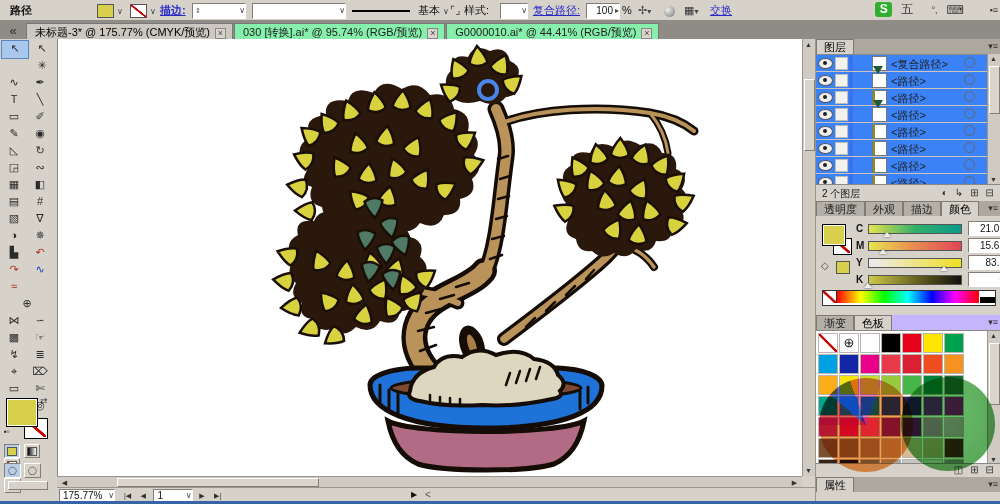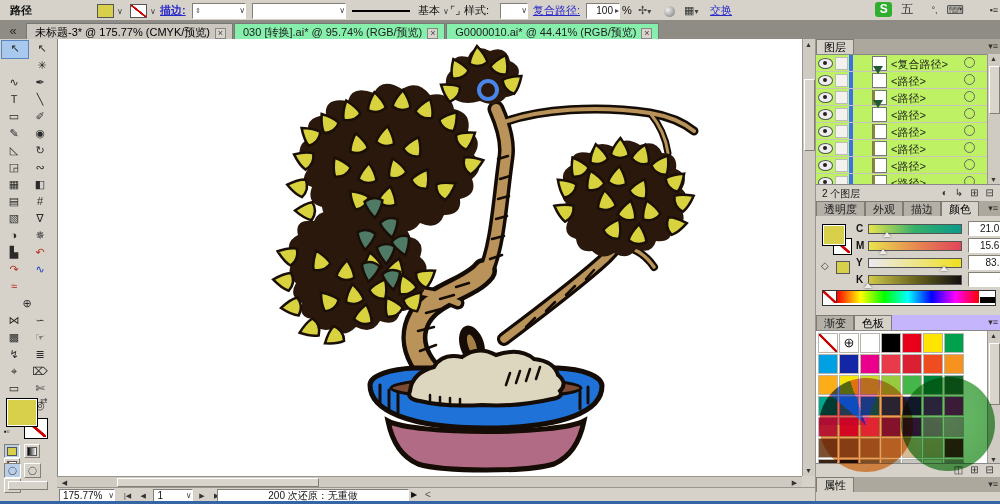--- a/index.html
+++ b/index.html
@@ -53,21 +53,21 @@
   .scr-thumb{position:absolute;background:#d9d5cd;border:1px solid;border-color:#fff #837f77 #837f77 #fff;}
   
   .panels{left:815px;top:39px;width:185px;height:465px;background:#d6d2ca;border-left:1px solid #9a968e;}
   .ptab{display:inline-block;height:13px;line-height:13px;padding:1px 7px 0 7px;font-size:11px;background:#b4b0a8;
         border:1px solid #7f7b73;border-bottom:none;color:#222;cursor:pointer;white-space:nowrap;}
   .ptab.active{background:#d6d2ca;color:#000;}
   .pmenu{position:absolute;right:3px;top:2px;font-size:9px;color:#333;}
   
   .layers-hd{position:absolute;left:0;top:0;width:185px;height:15px;background:#aca89e;}
   .layers-list{position:absolute;left:0;top:15px;width:185px;height:130px;background:#fff;overflow:hidden;border-top:1px solid #888;}
-  .lrow{position:relative;height:16px;border-bottom:1px solid #c9c5bd;background:#bef264;}
+  .lrow{position:relative;height:16px;border-bottom:1px solid #c9c5bd;background:#3b82f6;}
   .leye{position:absolute;left:2px;top:3px;width:13px;height:9px;border:1px solid #555;border-radius:50%;background:#eee;cursor:pointer;}
   .leye:after{content:"";position:absolute;left:4px;top:2px;width:4px;height:4px;border-radius:50%;background:#222;}
   .lblank{position:absolute;left:19px;top:2px;width:11px;height:11px;border:1px solid #bbb;background:#f4f2ee;}
   .lbar{position:absolute;left:33px;top:0;width:4px;height:16px;background:#3a6ff0;}
   .lthumb{position:absolute;left:56px;top:1px;width:13px;height:13px;border:1px solid #777;background:#fff;}
   .llabel{position:absolute;left:75px;top:2px;font-size:11px;color:#222;}
   .ltarget{position:absolute;right:26px;top:2px;width:9px;height:9px;border:1px solid #666;border-radius:50%;cursor:pointer;}
   .lscroll{position:absolute;right:0px;top:0px;width:13px;height:130px;background:#cfcbc3;border-left:1px solid #9a968e;}
   .layers-ft{position:absolute;left:0;top:145px;width:185px;height:16px;background:#d6d2ca;border-top:1px solid #888;line-height:16px;}
   .lficon{float:right;margin-right:7px;font-size:10px;color:#333;cursor:pointer;}
@@ -638,21 +638,20 @@
     <span class="sb-item" style="left:64px;">
       <span class="sb-btn">|◀</span>
       <span class="sb-btn">◀</span>
       <span class="combo sunken" style="width:38px;height:12px;vertical-align:top;">
         <span style="flex:1;padding-left:4px;">1</span>
         <span class="dd">∨</span>
       </span>
       <span class="sb-btn">▶</span>
       <span class="sb-btn">▶|</span>
     </span>
-    <span class="sb-item sunken" style="left:160px;width:190px;text-align:center;">200 次还原：无重做</span>
     <span class="sb-item" style="left:354px;font-size:8px;">▶</span>
     <span class="sb-item" style="left:368px;color:#555;">&lt;</span>
   </div>
 
   <div class="bluestrip abs"></div>
 
   <div class="wm-circle" style="left:819px;top:378px;width:94px;height:94px;
        background:conic-gradient(from -90deg,#e03030 0 40deg,#3050d0 40deg 70deg,#e060a0 70deg 110deg,#f08428 110deg 360deg);"></div>
   <div class="wm-circle" style="left:901px;top:377px;width:94px;height:94px;
        background:radial-gradient(circle at 40% 40%,#45b045,#2a8a2a);"></div>

